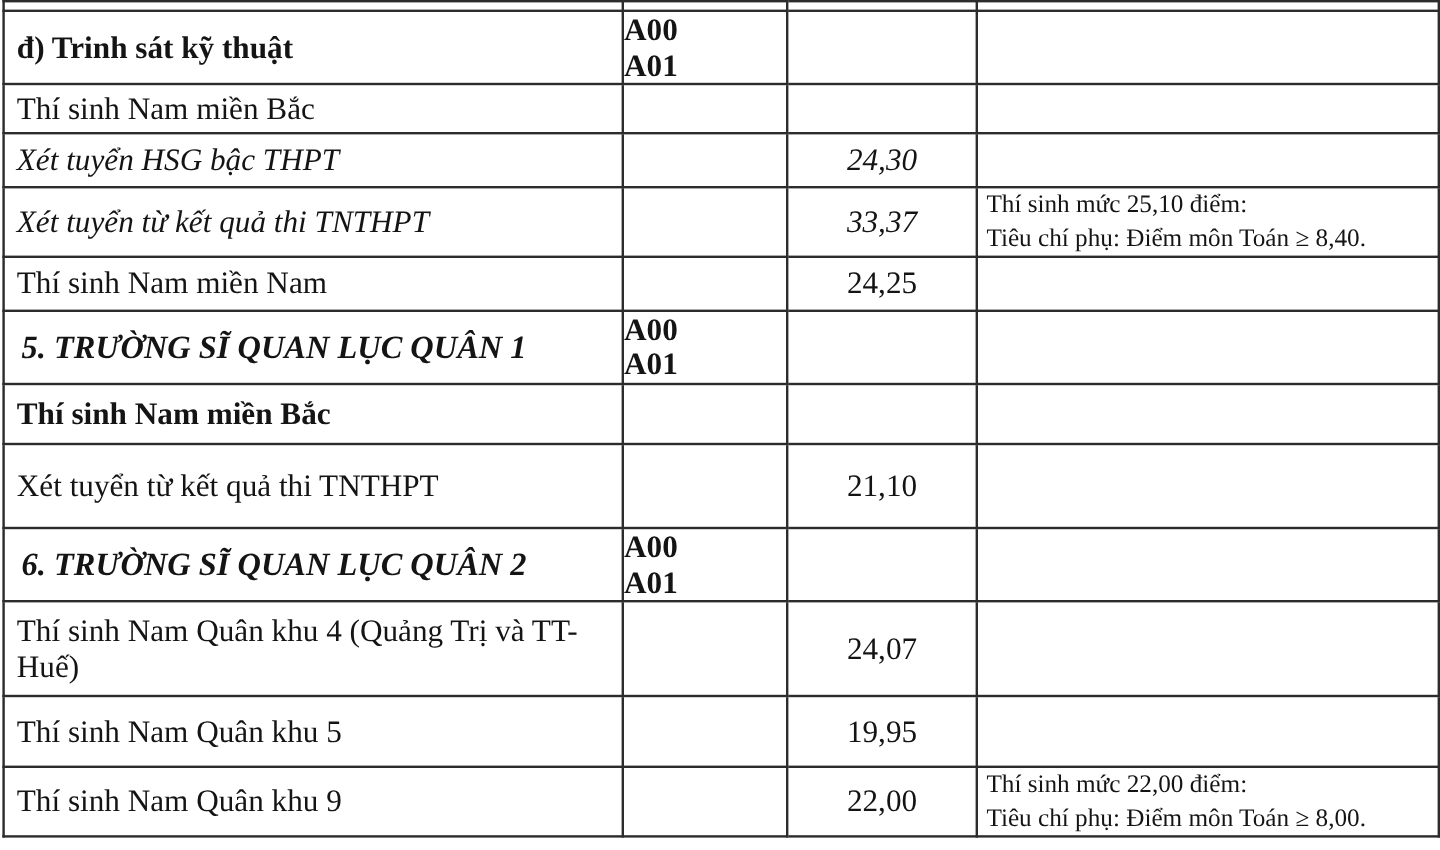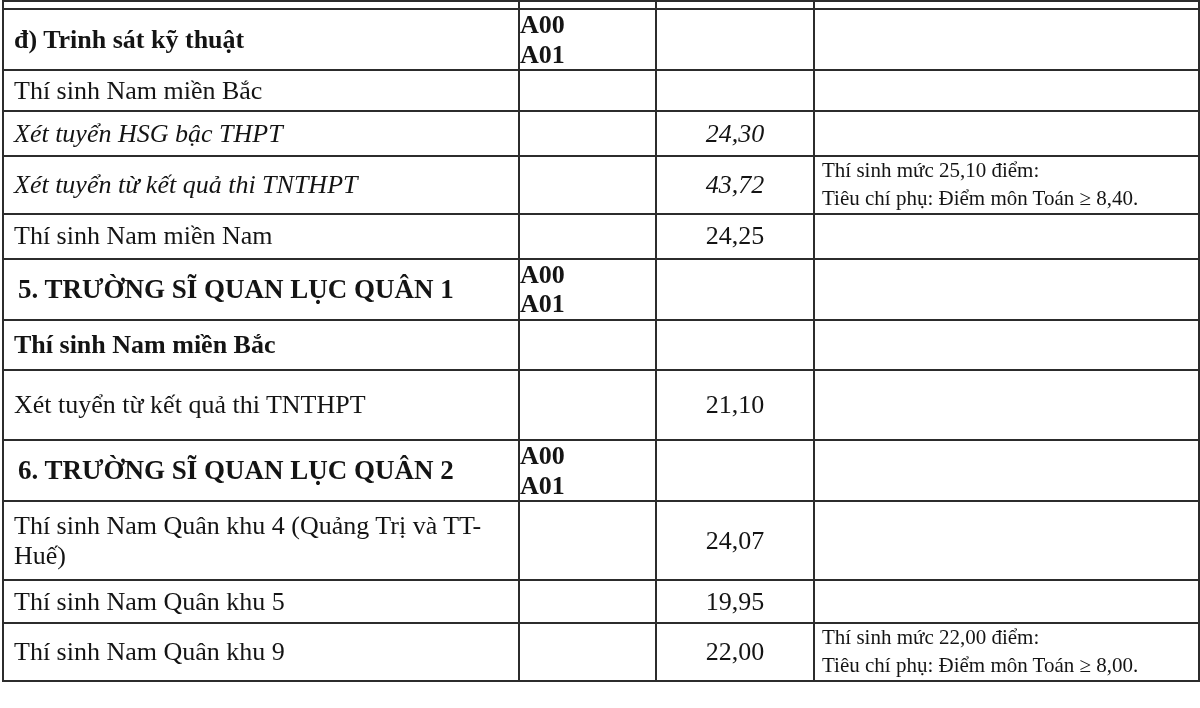--- a/index.html
+++ b/index.html
@@ -51,20 +51,21 @@
     white-space: pre-line;
     padding-left: 7px;
     padding-right: 4px;
   }
   .bold { font-weight: bold; }
   .italic { font-style: italic; }
   tr.section-row .col-label {
     font-weight: bold;
     font-size: 27px;
     padding-left: 14px;
+    font-style: italic;
   }
   tr.partial td { border-top-width: 2px; }
 </style>
 </head>
 <body>
 
 <div class="page">
   <table class="score-table">
     <colgroup>
       <col style="width:516px">
@@ -99,21 +100,21 @@
       <tr style="height:45px">
         <td class="col-label italic">Xét tuyển HSG bậc THPT</td>
         <td class="col-combo"></td>
         <td class="col-score italic">24,30</td>
         <td class="col-note"></td>
       </tr>
 
       <tr style="height:54px">
         <td class="col-label italic">Xét tuyển từ kết quả thi TNTHPT</td>
         <td class="col-combo"></td>
-        <td class="col-score italic">43,72</td>
+        <td class="col-score italic">33,37</td>
         <td class="col-note">Thí sinh mức 25,10 điểm:
 Tiêu chí phụ: Điểm môn Toán ≥ 8,40.</td>
       </tr>
 
       <tr style="height:45px">
         <td class="col-label">Thí sinh Nam miền Nam</td>
         <td class="col-combo"></td>
         <td class="col-score">24,25</td>
         <td class="col-note"></td>
       </tr>
@@ -148,21 +149,21 @@
         <td class="col-note"></td>
       </tr>
 
       <tr style="height:79px">
         <td class="col-label">Thí sinh Nam Quân khu 4 (Quảng Trị và TT-Huế)</td>
         <td class="col-combo"></td>
         <td class="col-score">24,07</td>
         <td class="col-note"></td>
       </tr>
 
-      <tr style="height:43px">
+      <tr style="height:59px">
         <td class="col-label">Thí sinh Nam Quân khu 5</td>
         <td class="col-combo"></td>
         <td class="col-score">19,95</td>
         <td class="col-note"></td>
       </tr>
 
 
       <tr style="height:50px">
         <td class="col-label">Thí sinh Nam Quân khu 9</td>
         <td class="col-combo"></td>

